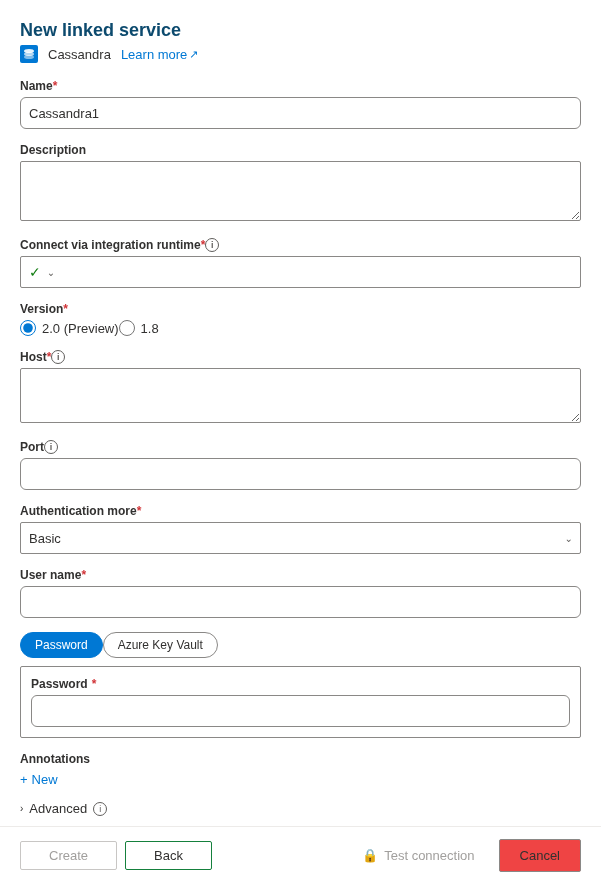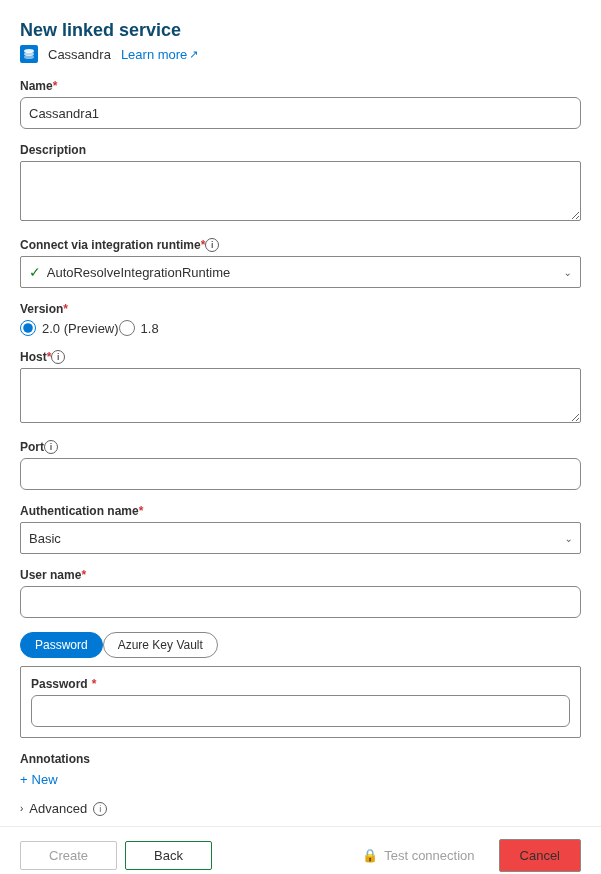--- a/index.html
+++ b/index.html
@@ -376,21 +376,20 @@
 
   <div class="field-group">
     <div class="field-label">
       <span>Connect via integration runtime</span>
       <span class="required-star">*</span>
       <span class="info-icon">i</span>
     </div>
     <div class="select-wrapper">
       <div class="integration-runtime-select">
         <span class="green-check">✓</span>
-        <span class="ir-text">AutoResolveIntegrationRuntime</span>
         <span class="ir-chevron">⌄</span>
       </div>
     </div>
   </div>
 
   <div class="field-group">
     <div class="field-label">
       <span>Version</span>
       <span class="required-star">*</span>
     </div>
@@ -418,21 +417,21 @@
   <div class="field-group">
     <div class="field-label">
       <span>Port</span>
       <span class="info-icon">i</span>
     </div>
     <input type="text" class="text-input" style="">
   </div>
 
   <div class="field-group">
     <div class="field-label">
-      <span>Authentication name</span>
+      <span>Authentication more</span>
       <span class="required-star">*</span>
     </div>
     <div class="select-wrapper">
       <select class="select-input">
         <option>Basic</option>
         <option>Anonymous</option>
       </select>
       <span class="select-chevron">⌄</span>
     </div>
   </div>

